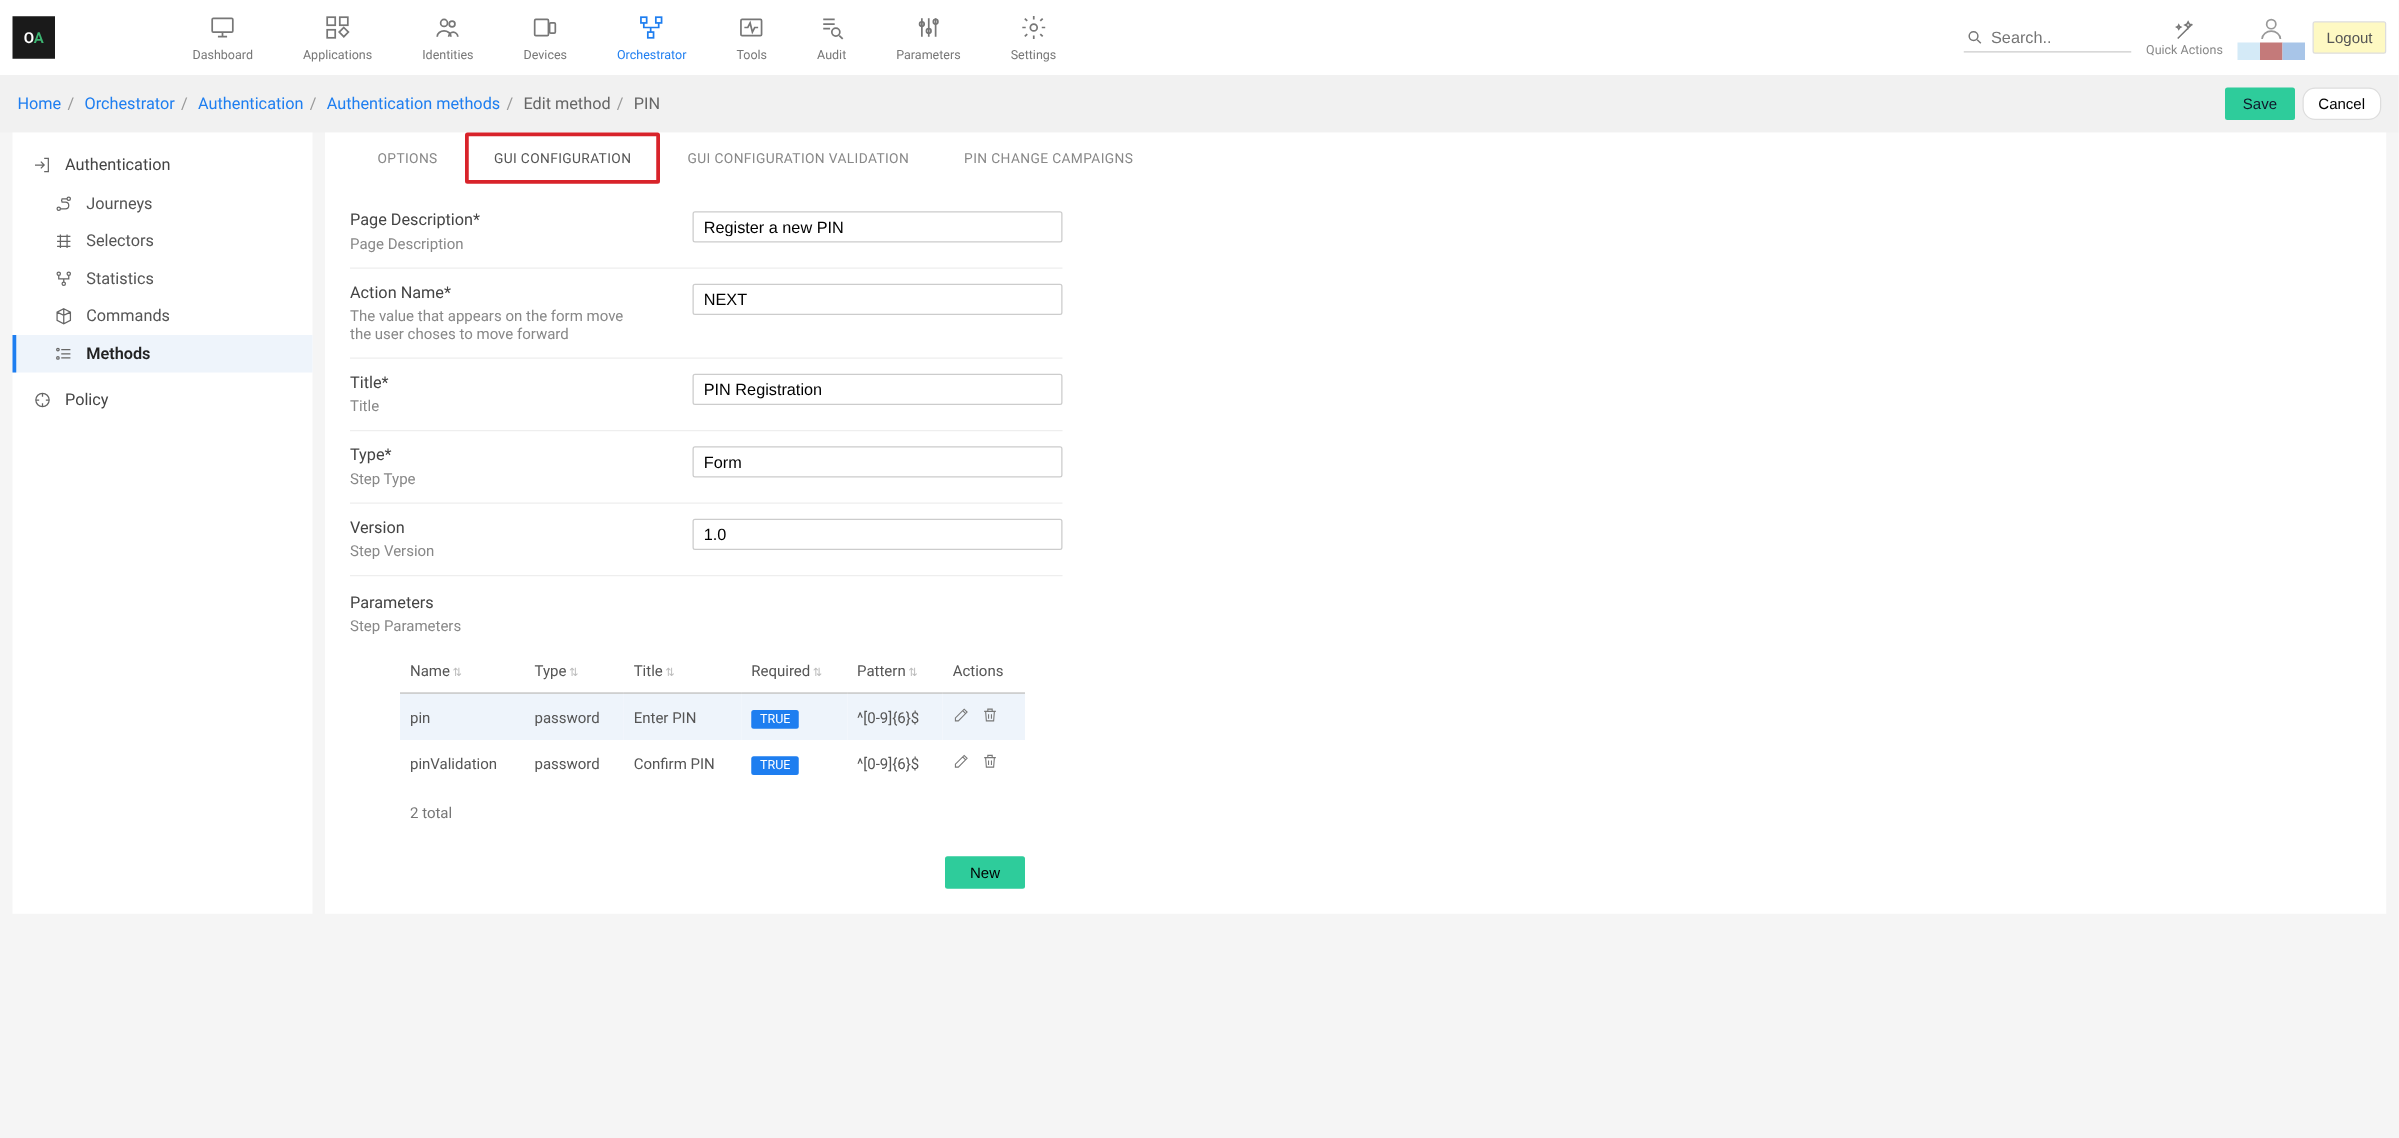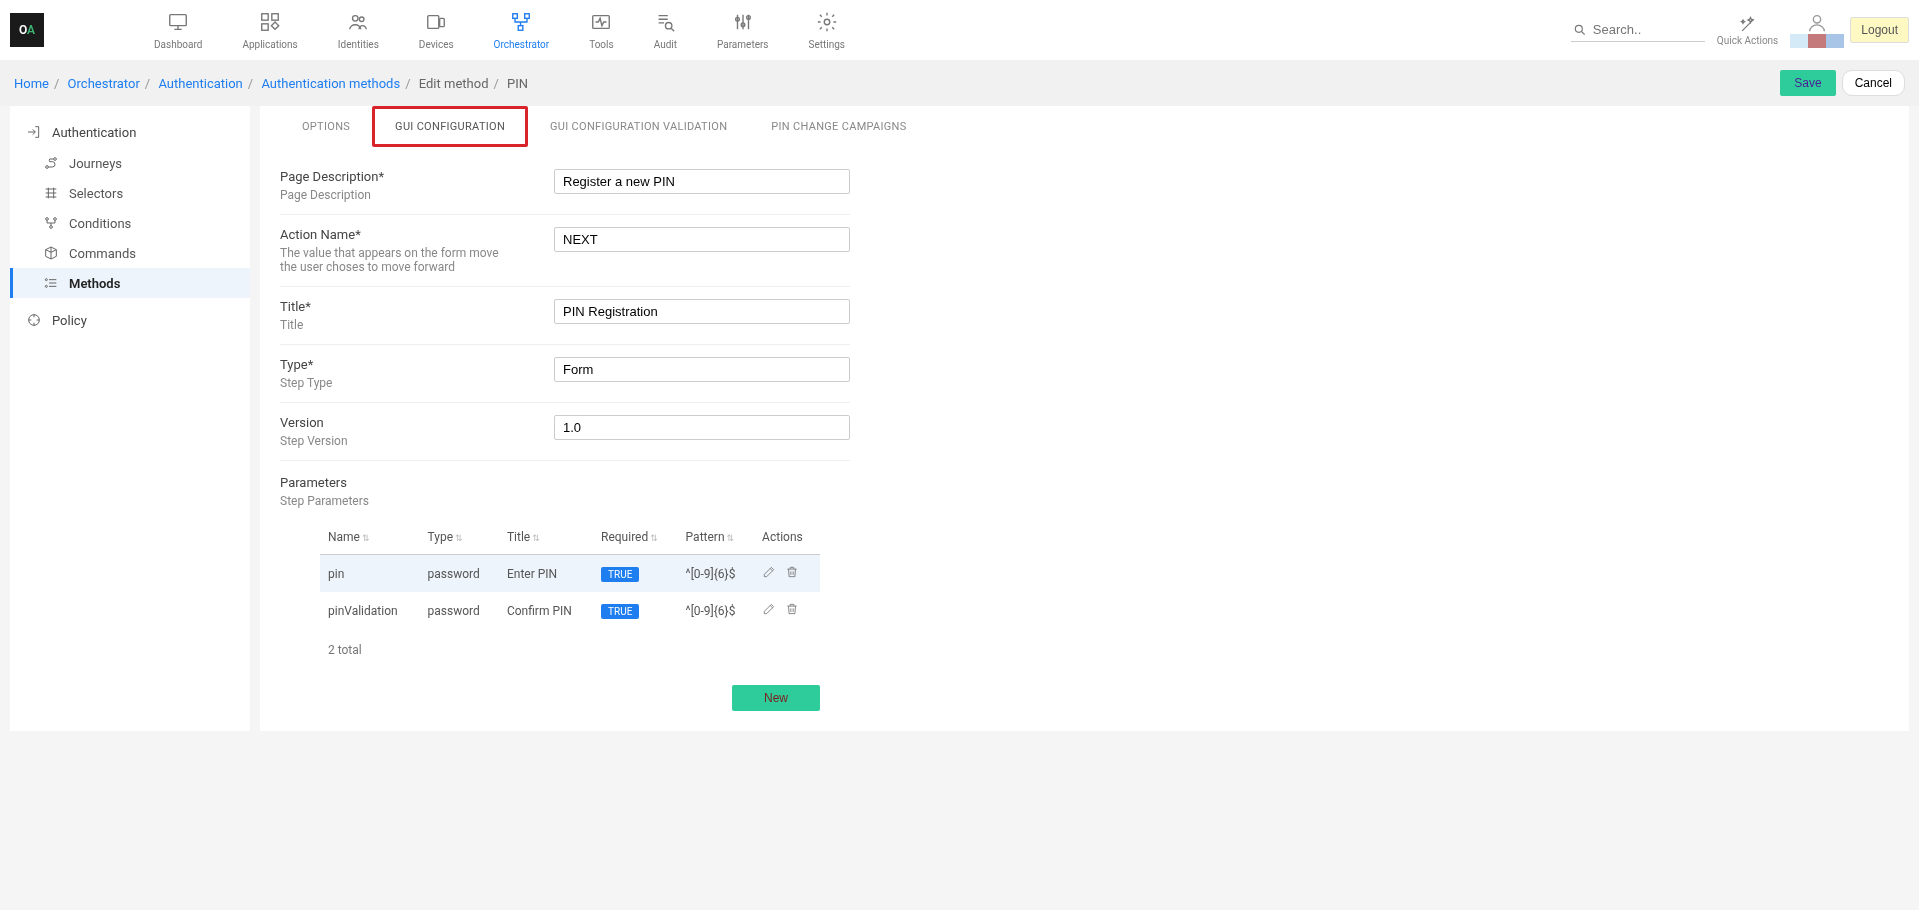--- a/index.html
+++ b/index.html
@@ -26,21 +26,21 @@
 .chip { width: 18px; height: 14px; }
 .logout-btn { border: 1px solid #ddd; background: #fef9c3; padding: 5px 10px; font-size: 12px; color: #555; cursor: pointer; border-radius: 2px; }
 
 
 .substrip { display: flex; align-items: center; padding: 10px 14px; background: #f1f1f1; }
 .breadcrumb { font-size: 13px; }
 .breadcrumb a { color: #1e7ef0; text-decoration: none; }
 .breadcrumb .sep { color: #999; margin: 0 5px; }
 .breadcrumb .current { color: #666; }
 .strip-right { margin-left: auto; display: flex; gap: 6px; }
-.btn-save { background: #2ecc9b; color: #4c1d95; border: none; padding: 5px 14px; font-size: 12px; cursor: pointer; border-radius: 2px; }
+.btn-save { background: #2ecc9b; color: #0f172a; border: none; padding: 5px 14px; font-size: 12px; cursor: pointer; border-radius: 2px; }
 .btn-cancel { background: #fff; border: 1px solid #ddd; padding: 5px 12px; font-size: 12px; cursor: pointer; border-radius: 10px; }
 
 
 .layout { display: flex; padding: 0 10px 10px; gap: 10px; }
 .sidebar { width: 240px; background: #fff; padding: 10px 0; }
 .side-root { display: flex; align-items: center; padding: 8px 16px; font-size: 13px; color: #444; }
 .side-icon { width: 16px; height: 16px; margin-right: 10px; color: #666; flex-shrink: 0; }
 .side-item { display: flex; align-items: center; padding: 7px 16px 7px 30px; font-size: 13px; color: #555; cursor: pointer; border-left: 3px solid transparent; }
 .side-item.active { background: #eef4fb; border-left-color: #1e7ef0; font-weight: 600; color: #222; }
 .side-item .side-icon { margin-right: 10px; }
@@ -64,21 +64,21 @@
 table { border-collapse: collapse; width: 500px; }
 thead th { text-align: left; font-size: 12px; font-weight: 400; color: #555; padding: 10px 8px; border-bottom: 1px solid #ccc; }
 .sort-icon { color: #bbb; font-size: 9px; margin-left: 2px; }
 tbody td { font-size: 12px; padding: 10px 8px; color: #555; }
 tbody tr.sel { background: #eef4fb; }
 .badge-true { background: #1e7ef0; color: #fff; font-size: 10px; padding: 2px 7px; border-radius: 2px; }
 .row-action { color: #777; cursor: pointer; }
 .row-action svg { width: 14px; height: 14px; }
 .totals { font-size: 12px; color: #777; padding: 14px 8px; }
 .new-btn-wrap { display: flex; justify-content: flex-end; margin-top: 14px; margin-left: 40px; width: 500px; }
-.btn-new { background: #2ecc9b; color: #7f1d1d; border: none; padding: 6px 32px; font-size: 12px; cursor: pointer; border-radius: 2px; }
+.btn-new { background: #2ecc9b; color: #000000; border: none; padding: 6px 20px; font-size: 12px; cursor: pointer; border-radius: 2px; }
 </style>
 </head>
 <body>
 
 <div class="topnav">
   <div class="logo">
     <span class="logo-text"><span class="oa-o">O</span><span class="oa-a">A</span></span>
   </div>
   <div class="nav-items">
     <div class="nav-item">
@@ -222,21 +222,21 @@
         </svg>
       <span>Selectors</span>
     </div>
     <div class="side-item">
       <svg class="side-icon" viewBox="0 0 24 24" fill="none" stroke="currentColor" stroke-width="1.5">
           <circle cx="6" cy="6" r="2"></circle>
           <circle cx="18" cy="6" r="2"></circle>
           <circle cx="12" cy="18" r="2"></circle>
           <path d="M6 8v4h12V8M12 12v4"></path>
         </svg>
-      <span>Conditions</span>
+      <span>Statistics</span>
     </div>
     <div class="side-item">
       <svg class="side-icon" viewBox="0 0 24 24" fill="none" stroke="currentColor" stroke-width="1.5">
           <path d="M12 3l8 4v10l-8 4-8-4V7zM12 3v18M4 7l8 4 8-4"></path>
         </svg>
       <span>Commands</span>
     </div>
     <div class="side-item active">
       <svg class="side-icon" viewBox="0 0 24 24" fill="none" stroke="currentColor" stroke-width="1.5">
           <circle cx="5" cy="7" r="1.5"></circle>

